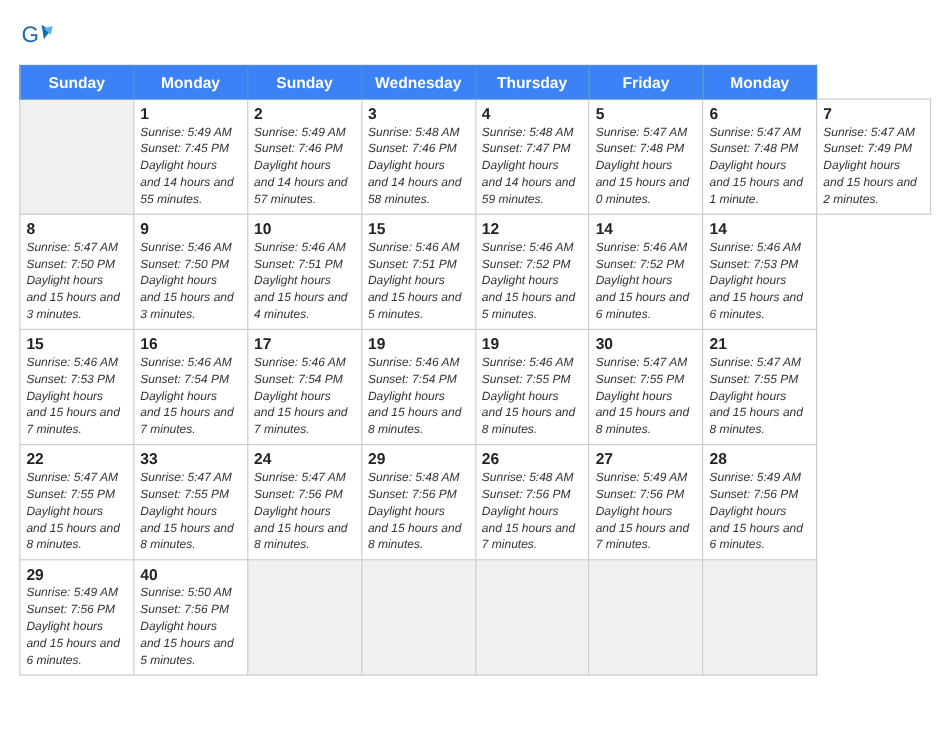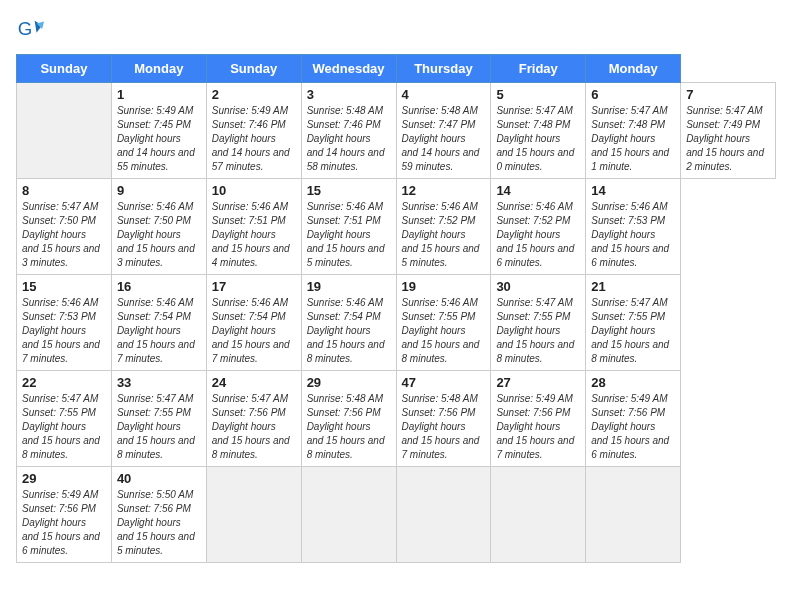--- a/index.html
+++ b/index.html
@@ -339,21 +339,21 @@
         <td>
         <div class="day-num">29</div>
         <div class="day-info">
           Sunrise: 5:48 AM<br>
           Sunset: 7:56 PM<br>
           Daylight hours<br>
           and 15 hours and 8 minutes.
         </div>
       </td>
         <td>
-        <div class="day-num">47</div>
+        <div class="day-num">26</div>
         <div class="day-info">
           Sunrise: 5:48 AM<br>
           Sunset: 7:56 PM<br>
           Daylight hours<br>
           and 15 hours and 7 minutes.
         </div>
       </td>
         <td>
         <div class="day-num">27</div>
         <div class="day-info">

